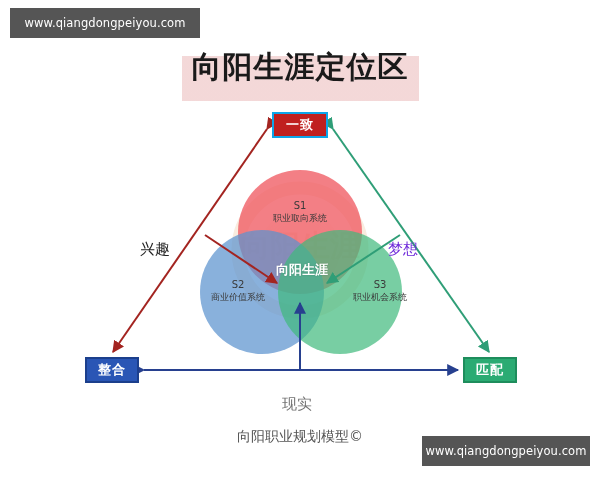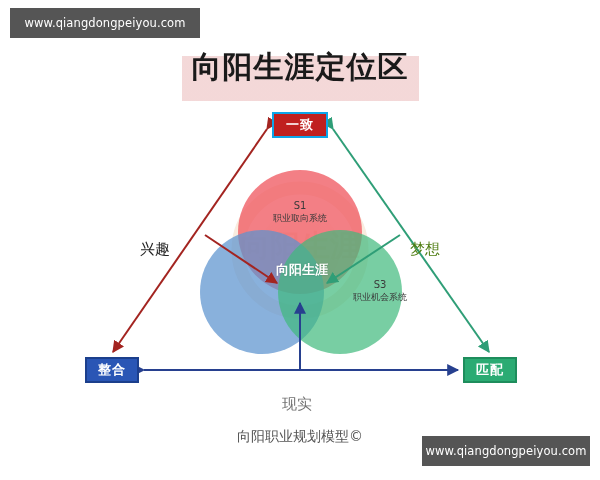--- a/index.html
+++ b/index.html
@@ -126,23 +126,23 @@
     font-size: 15px;
     white-space: nowrap;
     margin-top: 25px;
   }
   #label-interest {
     left: 140px;
     top: 215px;
     color: #222222;
   }
   #label-dream {
-    left: 410px;
+    left: 388px;
     top: 215px;
-    color: #4d7c0f;
+    color: #6d28d9;
   }
   #label-reality {
     left: 282px;
     top: 370px;
     color: #737373;
   }
 
   
   .circle-label {
     position: absolute;
@@ -251,20 +251,24 @@
   <div class="node-box" id="node-right">匹配</div>
 
   <div class="edge-label" id="label-interest">兴趣</div>
   <div class="edge-label" id="label-dream">梦想</div>
   <div class="edge-label" id="label-reality">现实</div>
 
   <div class="circle-label" id="cap-s1">
     <span class="code">S1</span>
     <span class="desc">职业取向系统</span>
   </div>
+  <div class="circle-label" id="cap-s2">
+    <span class="code">S2</span>
+    <span class="desc">商业价值系统</span>
+  </div>
   <div class="circle-label" id="cap-s3">
     <span class="code">S3</span>
     <span class="desc">职业机会系统</span>
   </div>
 
   <div id="cap-center">
     <span>向阳生涯</span>
   </div>
 
   <div id="footer-caption">向阳职业规划模型©</div>

